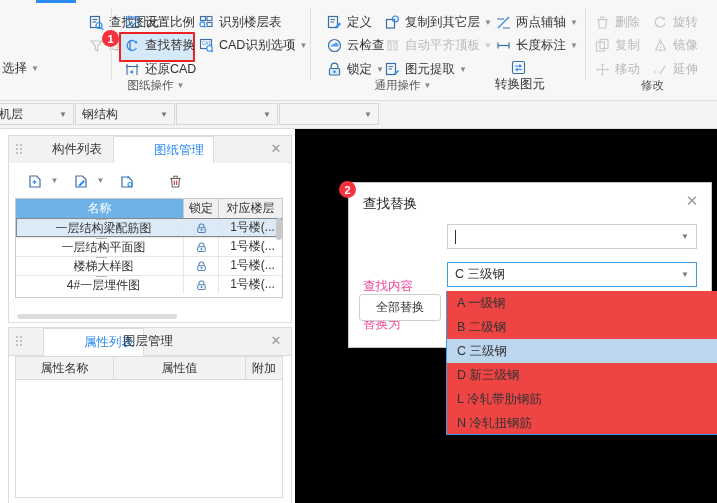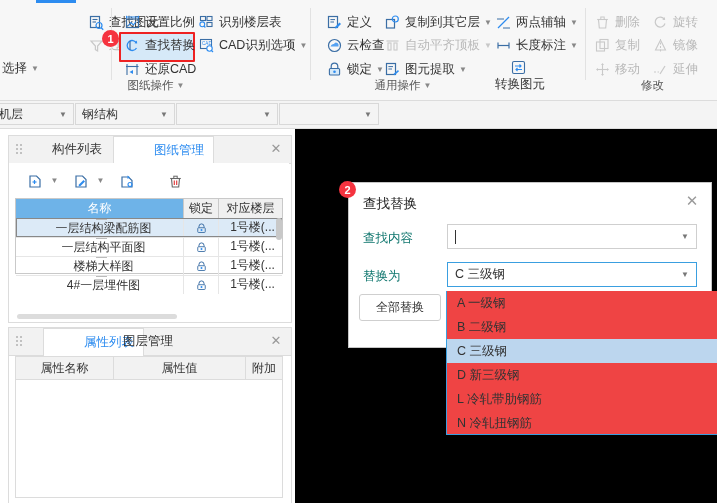--- a/index.html
+++ b/index.html
@@ -40,21 +40,21 @@
   .grip{position:absolute;left:7px;top:8px;width:8px;height:12px;}
   .grip i{position:absolute;width:2px;height:2px;background:#b0b0b0;border-radius:50%;}
   .ptab{position:absolute;top:0;height:27px;line-height:27px;font-size:12.5px;padding:0 9px;color:#333;cursor:default;}
   .ptab.sel{background:#fff;color:#2d8cf0;border-top:1px solid #dcdcdc;border-left:1px solid #dcdcdc;border-right:1px solid #dcdcdc;box-sizing:border-box;height:28px;padding-left:40px;}
   .pclose{position:absolute;right:8px;top:6px;width:14px;height:14px;color:#999;font-size:13px;line-height:14px;text-align:center;}
   
   #dtoolbar{position:absolute;left:0;top:27px;width:280px;height:34px;background:#fff;}
   .tbtn{position:absolute;top:5px;width:26px;height:24px;border:1px solid transparent;display:flex;align-items:center;justify-content:center;}
   .tcar{position:absolute;top:5px;width:13px;height:24px;display:flex;align-items:center;justify-content:center;font-size:8px;color:#888;}
   
-  #dtable{position:absolute;left:6px;top:62px;width:268px;height:76px;border:1px solid #c9c9c9;box-sizing:border-box;background:#fff;}
+  #dtable{position:absolute;left:6px;top:62px;width:268px;height:100px;border:1px solid #c9c9c9;box-sizing:border-box;background:#fff;}
   .dhead{display:flex;height:19px;}
   .dh{font-size:12px;color:#333;display:flex;align-items:center;justify-content:center;box-sizing:border-box;border-right:1px solid #c9c9c9;background:#f0f0f0;}
   .dh.nm{background:#6eb3e8;color:#fff;width:168px;}
   .dh.lk{width:35px;}
   .dh.fl{width:63px;border-right:none;}
   .drow{display:flex;height:19px;border-top:1px solid #e6e6e6;box-sizing:border-box;}
   .drow.sel{background:#dceaf7;outline:1px solid #888;outline-offset:-1px;}
   .dc{font-size:12px;color:#333;display:flex;align-items:center;box-sizing:border-box;border-right:1px solid #e6e6e6;overflow:hidden;white-space:nowrap;flex-direction:column;}
   .dc.nm{width:168px;padding-left:8px;}
   .dc.lk{width:35px;justify-content:center;border-right:1px solid #e6e6e6;}
@@ -66,21 +66,21 @@
   #ptable{position:absolute;left:6px;top:28px;width:268px;height:142px;box-sizing:border-box;border:1px solid #dcdcdc;background:#fff;}
   .phead{display:flex;height:22px;background:#f2f2f2;border-bottom:1px solid #dcdcdc;}
   .ph{font-size:12px;color:#333;display:flex;align-items:center;justify-content:center;border-right:1px solid #dcdcdc;box-sizing:border-box;}
   .ph.a{width:98px;} .ph.b{width:132px;} .ph.c{width:36px;border-right:none;}
   
   #canvas{position:absolute;left:295px;top:129px;width:422px;height:374px;background:#000;}
   
   #dialog{position:absolute;left:348px;top:182px;width:362px;height:164px;background:#fff;border:1px solid #c6c6c6;box-shadow:0 2px 8px rgba(0,0,0,.28);z-index:30;}
   #dlg-title{position:absolute;left:14px;top:12px;font-size:13.5px;color:#222;}
   #dlg-close{position:absolute;right:10px;top:9px;width:18px;height:18px;color:#9a9a9a;font-size:15px;line-height:18px;text-align:center;}
-  .dlabel{position:absolute;font-size:12.5px;color:#0f766e;}
+  .dlabel{position:absolute;font-size:12.5px;color:#ec4899;margin-top:48px;}
   .dfield{position:absolute;height:25px;box-sizing:border-box;background:#fff;border:1px solid #cfcfcf;display:flex;align-items:center;padding-left:7px;font-size:12.5px;color:#333;}
   .dfield.focus{border:1px solid #3a9fe0;}
   .dfield .dcar{position:absolute;right:7px;font-size:8px;color:#777;}
   #caret{display:inline-block;width:1px;height:14px;background:#333;}
   #btn-replace-all{position:absolute;left:10px;top:111px;width:82px;height:27px;box-sizing:border-box;border:1px solid #cfcfcf;border-radius:3px;background:#fff;
      font-size:12px;color:#333;display:flex;align-items:center;justify-content:center;font-family:"Liberation Sans",sans-serif;}
   
   #dropdown{position:absolute;left:446px;top:291px;width:293px;height:144px;background:#ef4444;border:1px solid #3a9fe0;border-top:none;z-index:35;box-sizing:border-box;}
   .ddopt{height:24px;display:flex;align-items:center;padding-left:10px;font-size:12.5px;color:#333;box-sizing:border-box;}
   .ddopt.sel{background:#bcd6ee;}

